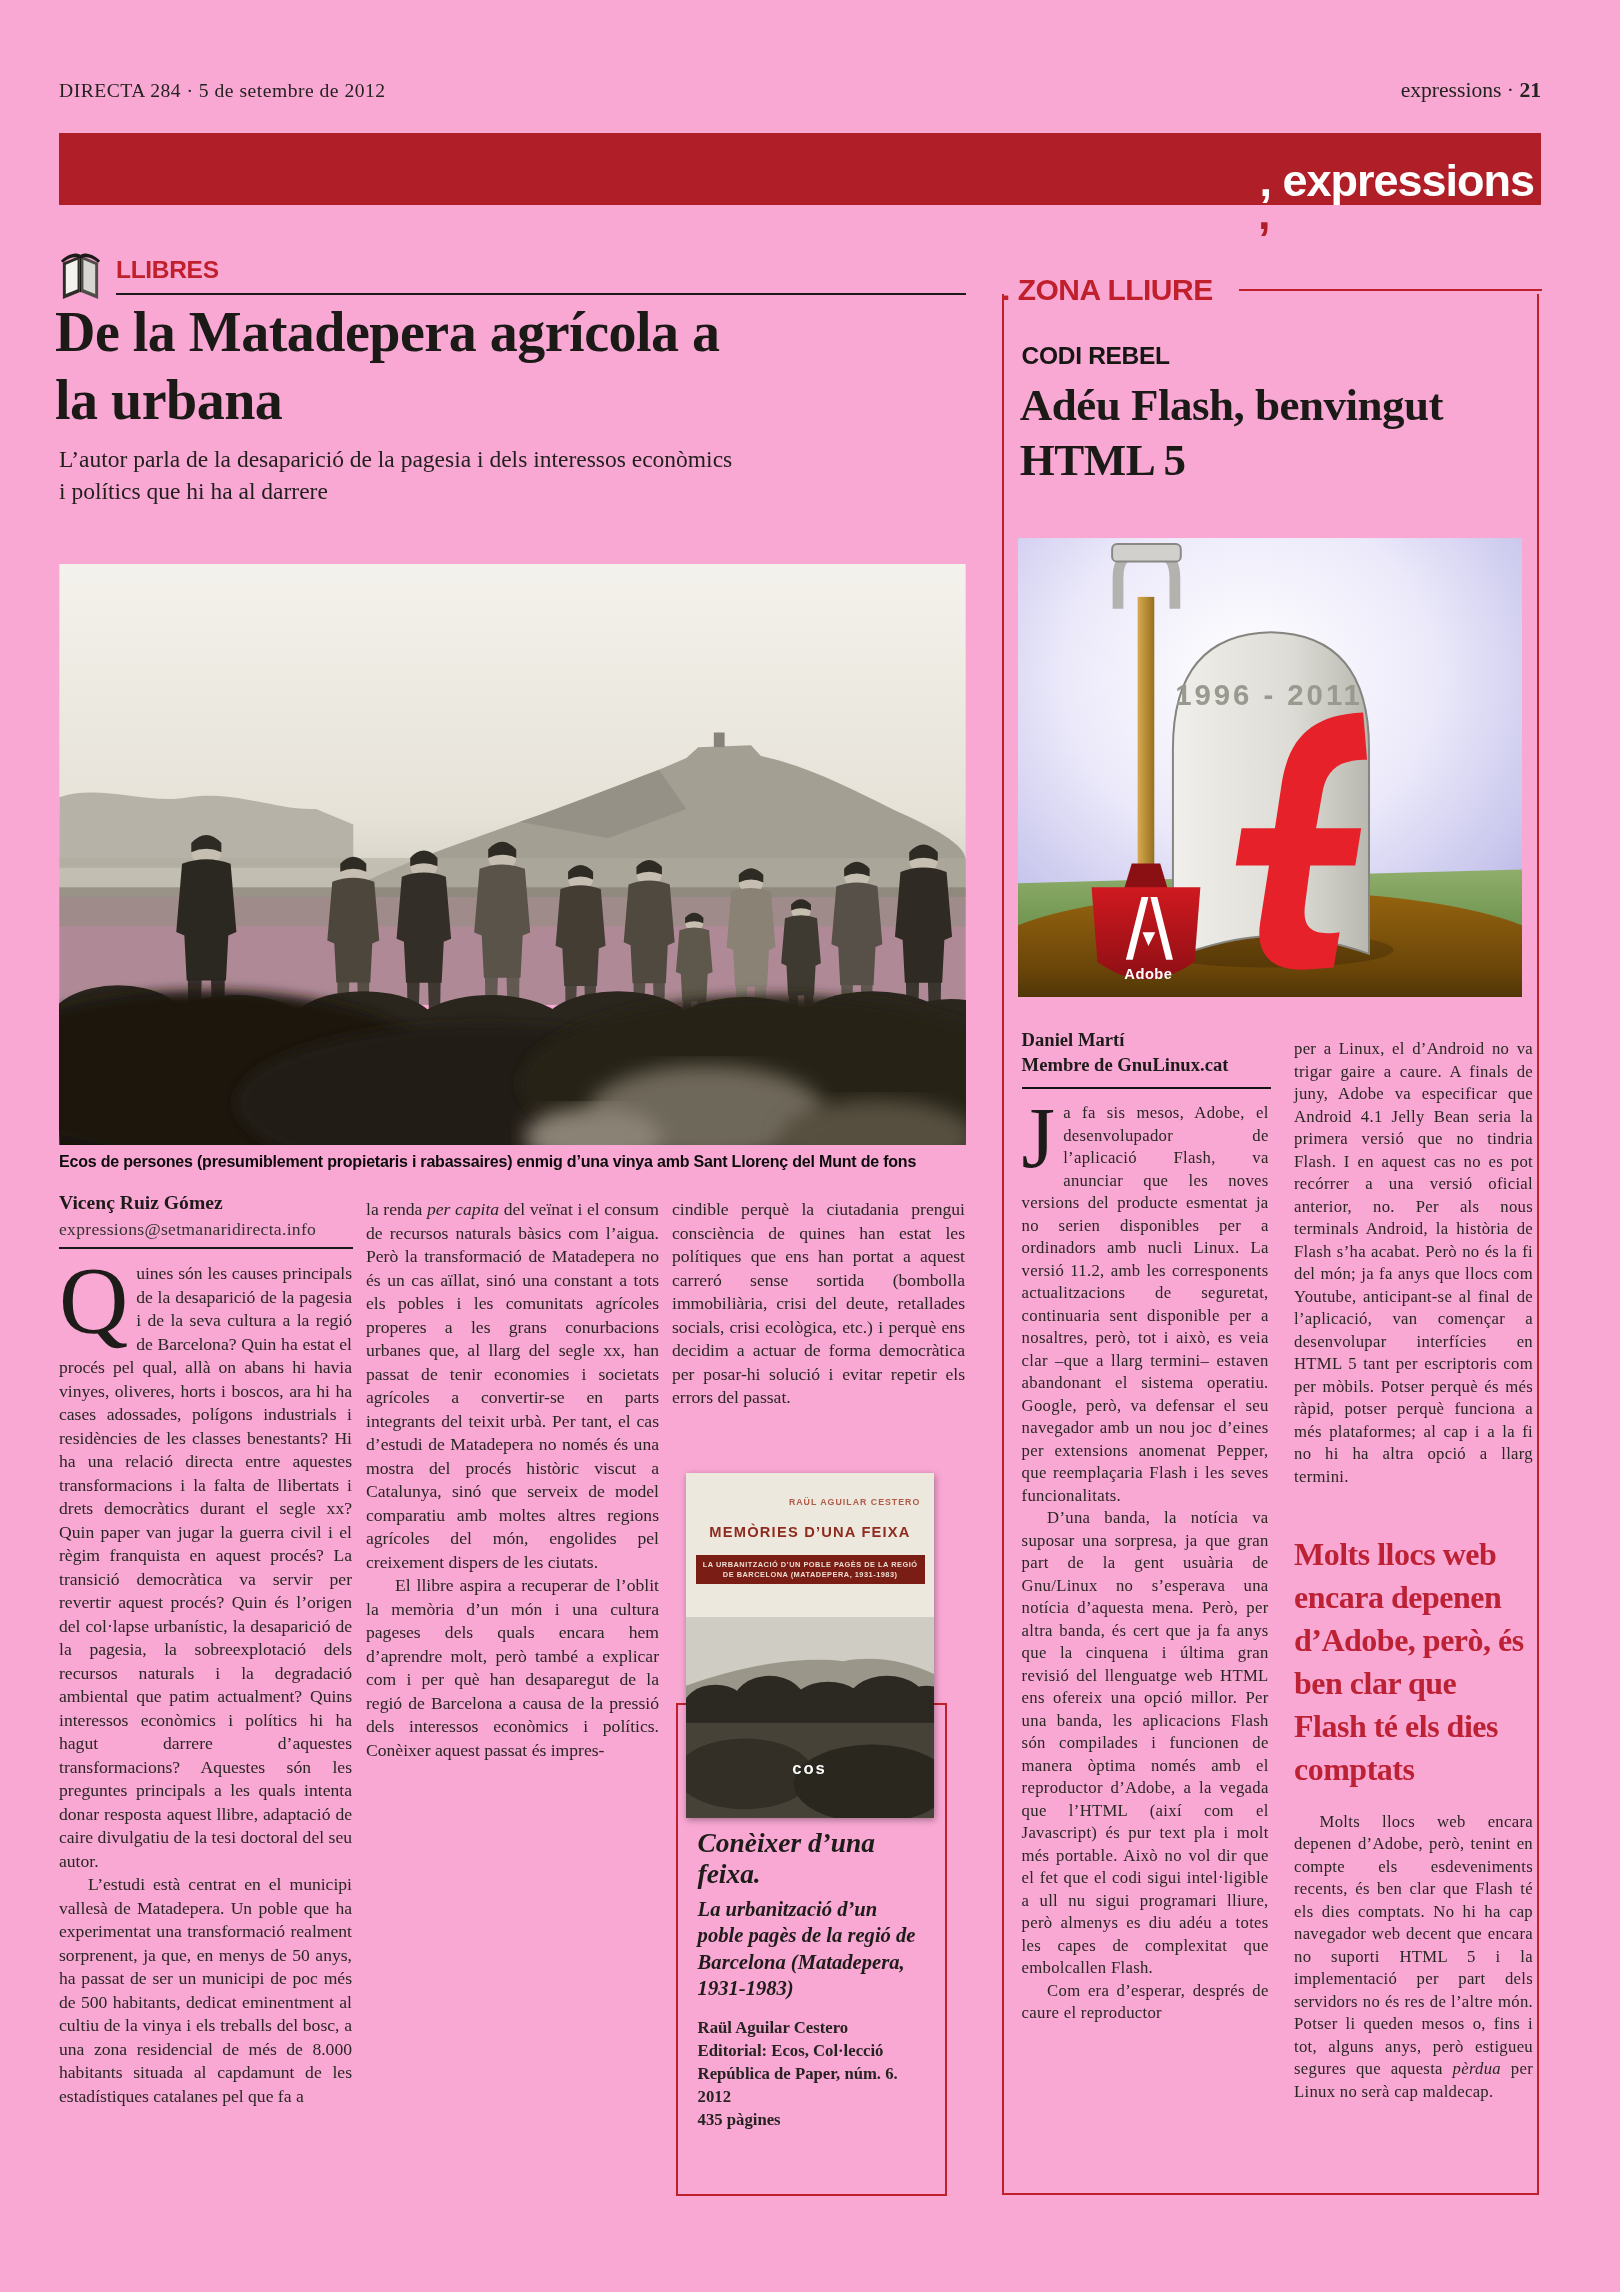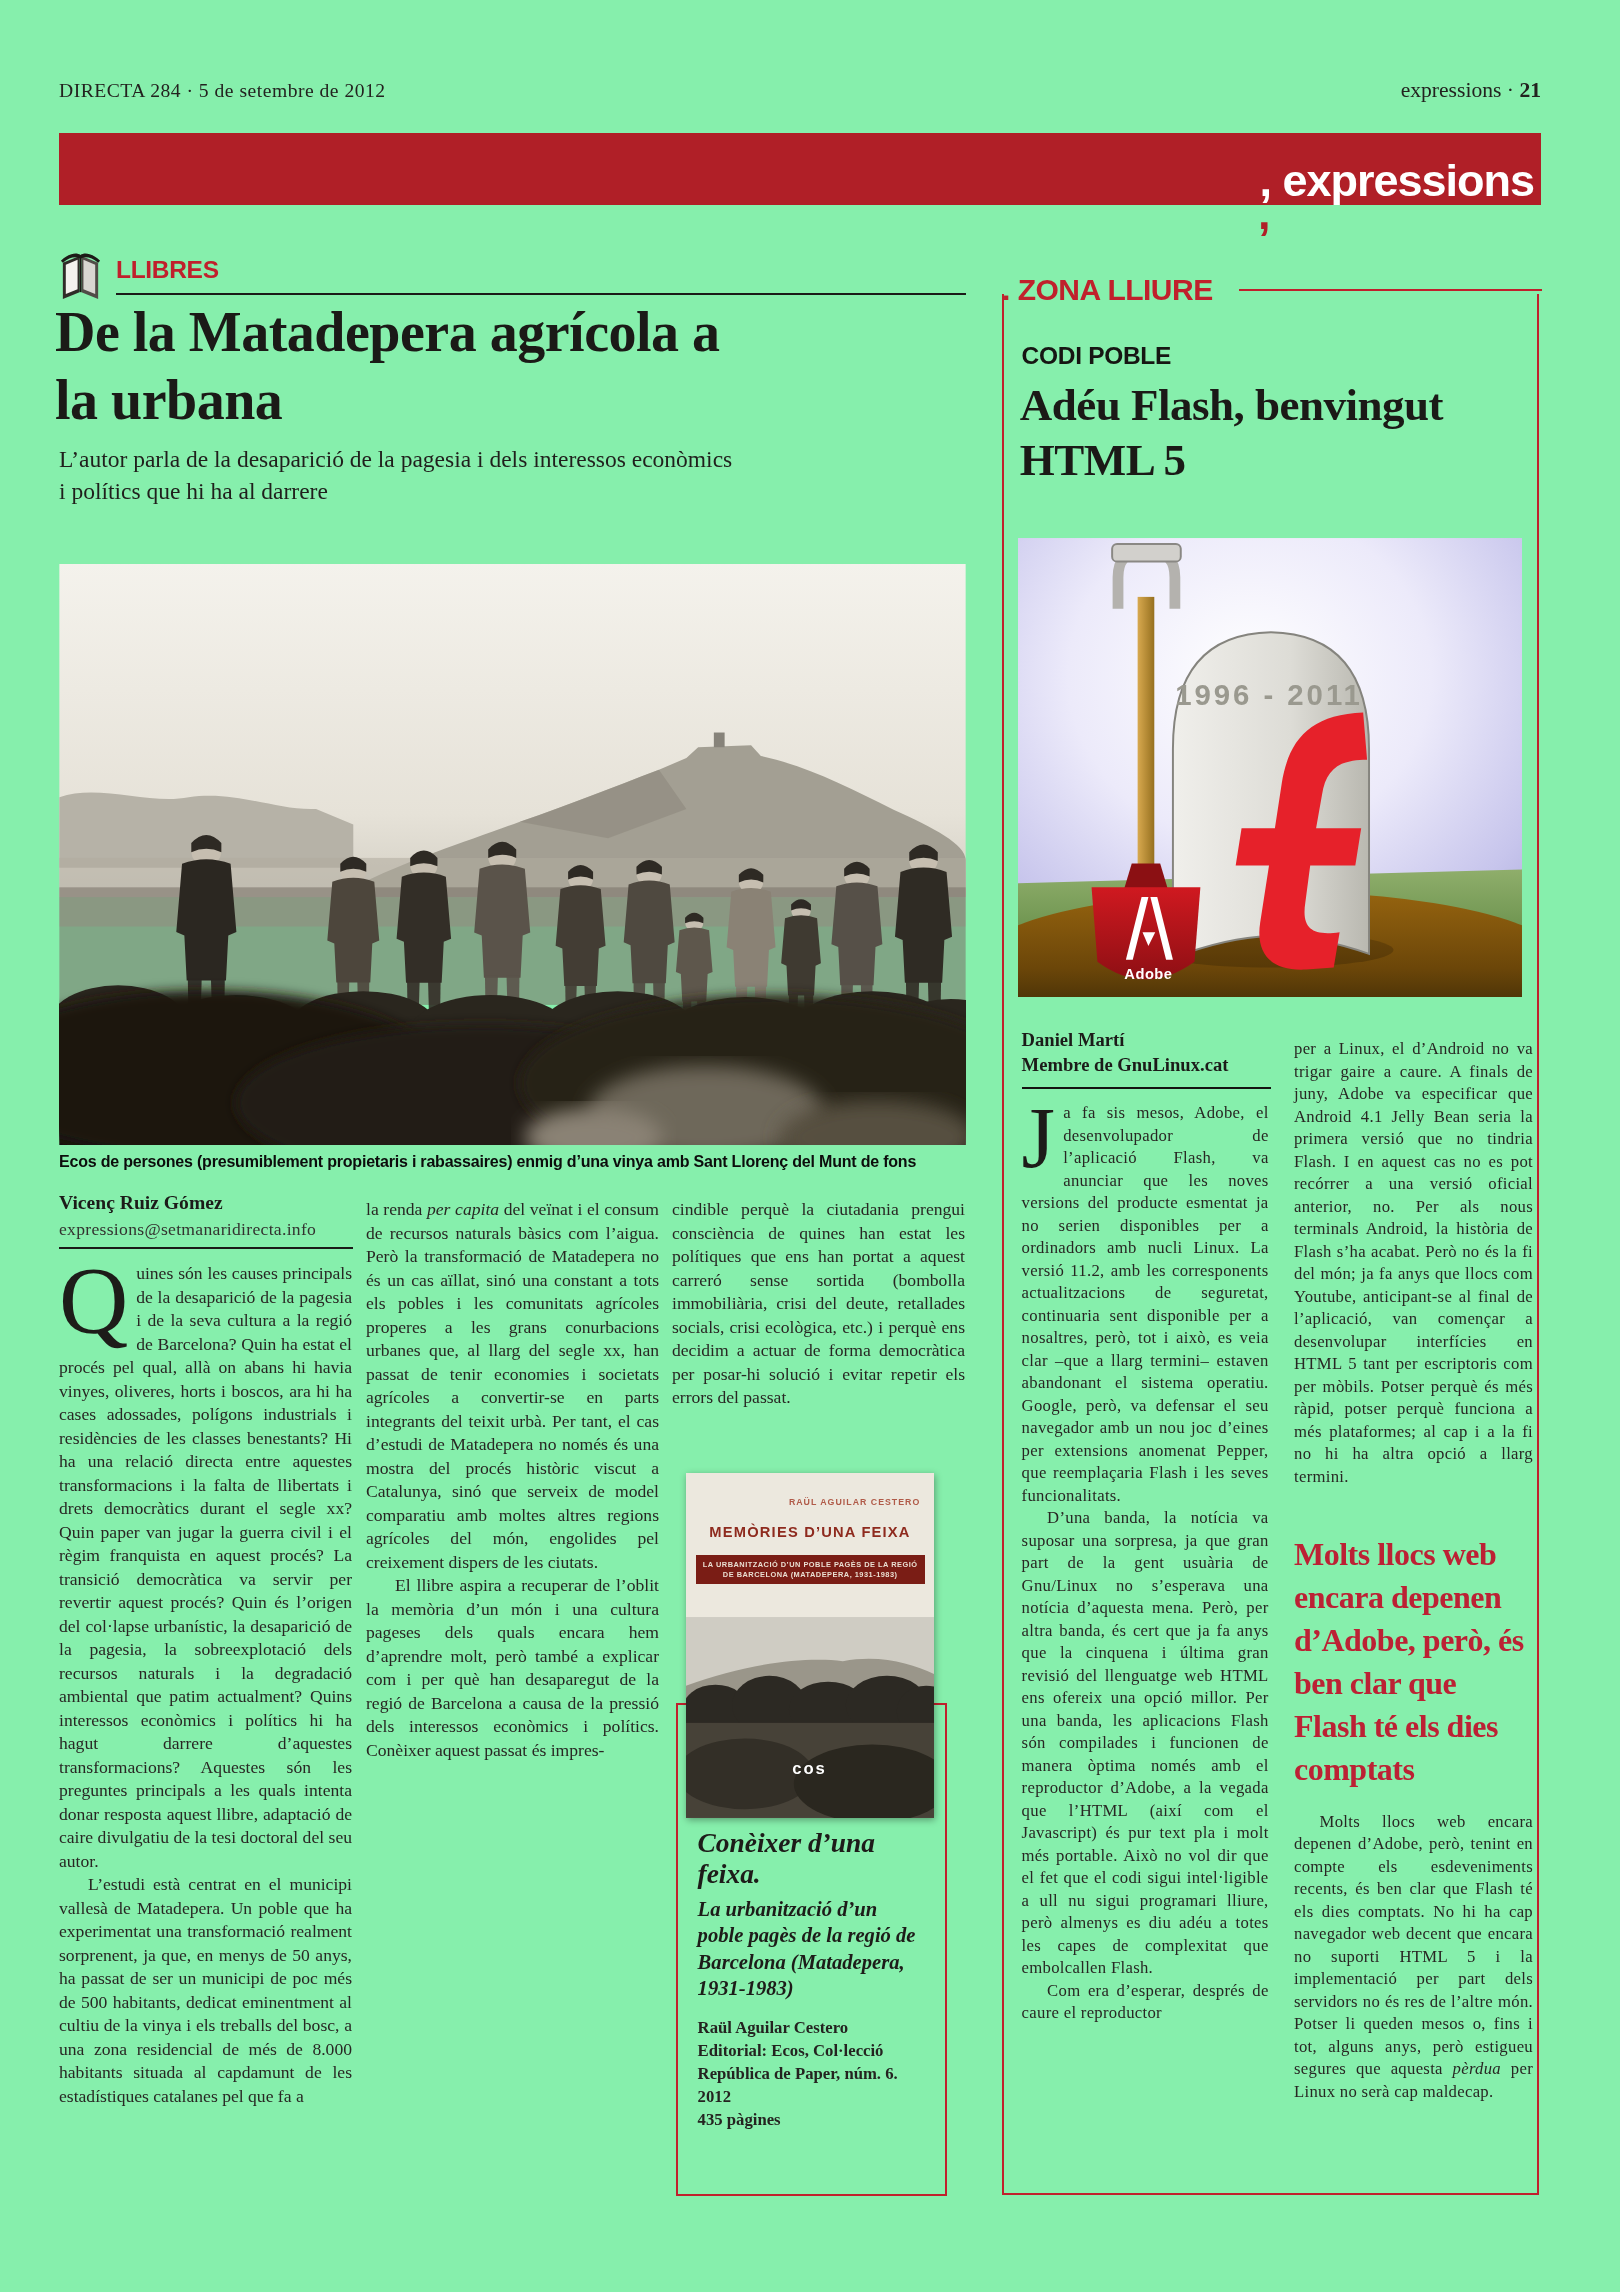--- a/index.html
+++ b/index.html
@@ -1,16 +1,16 @@
 <!DOCTYPE html>
 <html lang="ca"><head>
 <meta charset="utf-8">
 <style>
   html,body{margin:0;padding:0;background:#e8e8e6;}
-  #page{position:relative;width:1620px;height:2293px;background:#86efac;margin:0 auto;
+  #page{position:relative;width:1620px;height:2293px;background:#f9a8d4;margin:0 auto;
         font-family:"Liberation Serif","DejaVu Serif",serif;color:#262522;overflow:hidden;}
   .abs{position:absolute;}
 
   
   .mh-left{left:59px;top:80px;font-size:19.6px;letter-spacing:0.5px;color:#23221f;}
   .mh-right{right:79px;top:78px;font-size:21.6px;color:#23221f;}
   .mh-right b{font-weight:bold;}
   .banner{left:59px;top:133px;width:1482px;height:72px;background:#b01f27;}
   .banner-logo{position:absolute;right:6.9px;bottom:-2px;color:#fff;
                font-family:"Liberation Sans","DejaVu Sans",sans-serif;font-weight:bold;
@@ -230,21 +230,21 @@
       <text class="cv-logo" x="126" y="160" text-anchor="middle">cos</text>
     </svg>
   </div>
 
   <div class="abs zona-head">
     <span class="txt">. ZONA LLIURE</span>
     <span class="line"></span>
   </div>
 
   <div class="abs zona-box">
-    <div class="zb codi">CODI POBLE</div>
+    <div class="zb codi">CODI REBEL</div>
     <h2 class="zb r-title" style="margin:0;">Adéu Flash, benvingut HTML 5</h2>
 
     <svg class="zb illo" width="504" height="459" viewBox="0 0 514 468">
       <defs>
         <radialGradient id="skyR" cx="46%" cy="30%" r="80%">
           <stop offset="0" stop-color="#ffffff"></stop>
             <stop offset="0.45" stop-color="#eceafa"></stop>
           <stop offset="0.8" stop-color="#c7c5ec"></stop>
             <stop offset="1" stop-color="#abaadc"></stop>
         </radialGradient>

